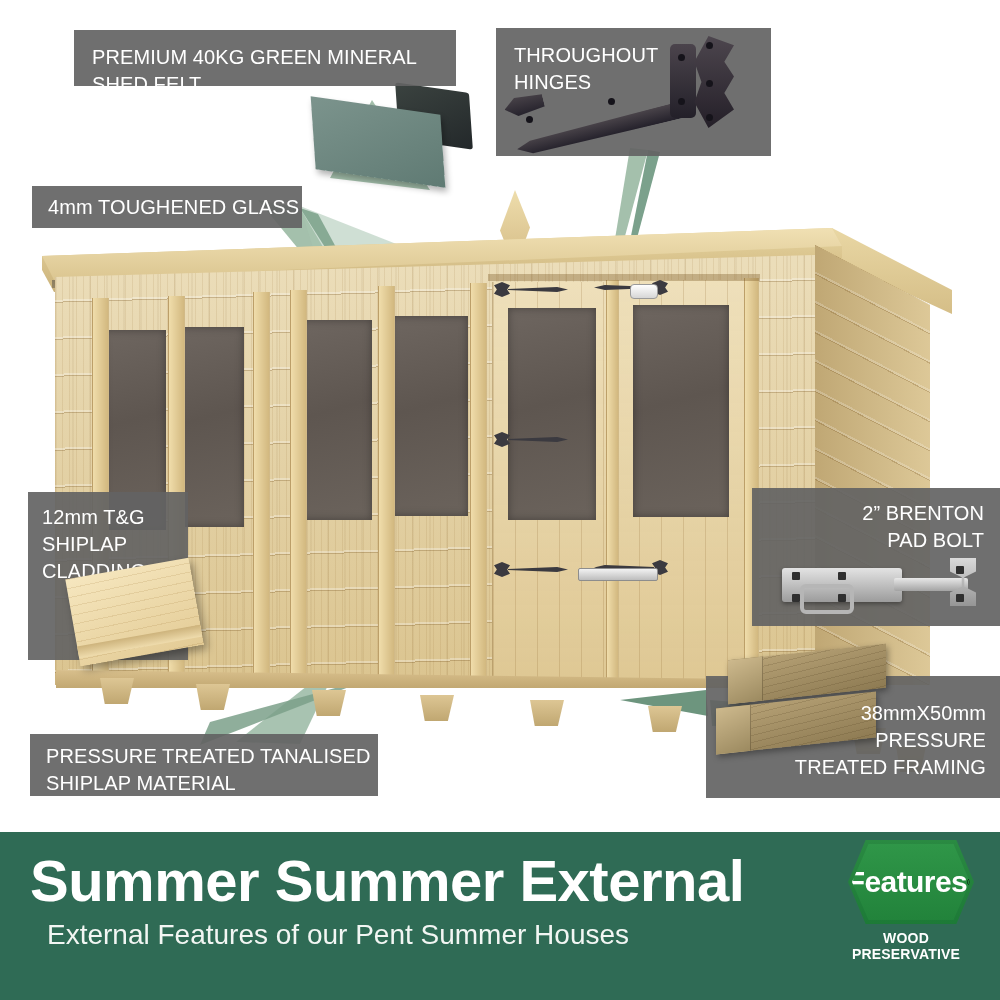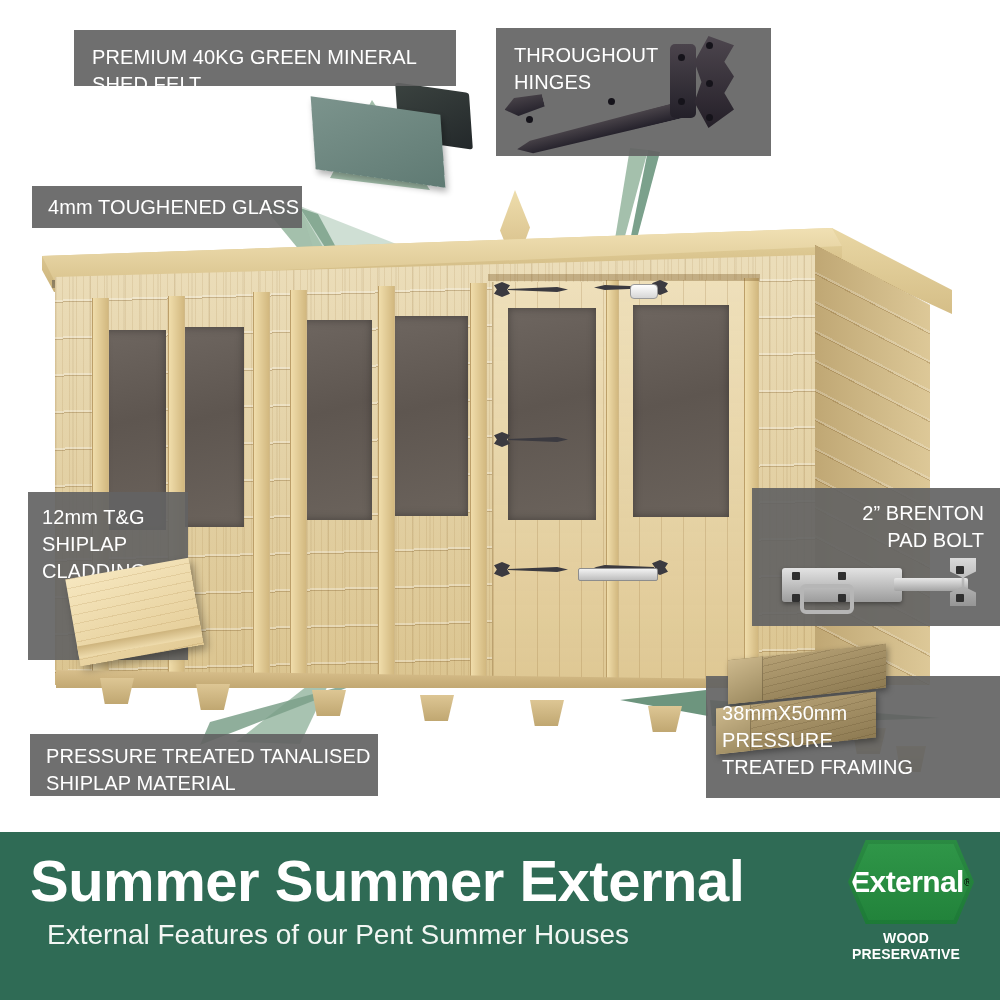--- a/index.html
+++ b/index.html
@@ -433,21 +433,21 @@
       <div class="hasp"></div>
       <div class="bscrew" style="left:10px;top:22px;"></div>
       <div class="bscrew" style="left:10px;top:44px;"></div>
       <div class="bscrew" style="left:56px;top:22px;"></div>
       <div class="bscrew" style="left:56px;top:44px;"></div>
       <div class="bscrew" style="left:174px;top:16px;"></div>
       <div class="bscrew" style="left:174px;top:44px;"></div>
     </div>
   </div>
 
-  <div class="callout imgbox" style="left:706px;top:676px;width:294px;height:122px;padding:24px 14px 0 16px;">
+  <div class="callout imgbox" style="left:706px;top:676px;width:294px;height:122px;padding:24px 14px 0 10px;text-align:right;">
     <span class="txt" style="position:relative;z-index:2;">38mmX50mm
 PRESSURE
 TREATED FRAMING</span>
   </div>
   <div id="timber" style="left:716px;top:652px;">
     <div class="beam" style="left:12px;top:0;width:158px;height:44px;transform:skewY(-6deg);">
       <div class="grain"></div>
         <div class="end"></div>
     </div>
     <div class="beam" style="left:0;top:48px;width:160px;height:46px;transform:skewY(-6deg);">
@@ -460,20 +460,20 @@
     <span class="txt">PRESSURE TREATED TANALISED
 SHIPLAP MATERIAL THROUGHOUT.</span>
   </div>
 
   <div id="banner">
     <div id="banner-title">Summer Summer External</div>
     <div id="banner-sub">External Features of our Pent Summer Houses</div>
     <div id="logo">
       <div id="logo-badge"></div>
       <div id="logo-badge-inner">
-        <span id="logo-word">External</span>
+        <span id="logo-word">Features</span>
           <span id="logo-reg">®</span>
       </div>
       <div id="logo-sub">WOOD PRESERVATIVE</div>
     </div>
   </div>
 
 </div>
 
 </body></html>

